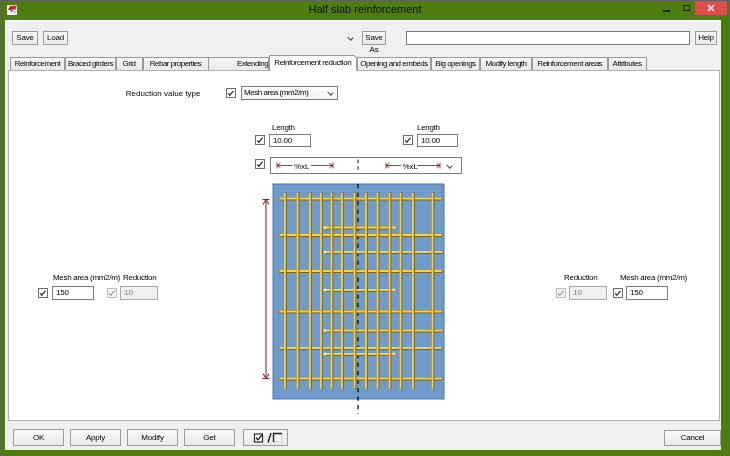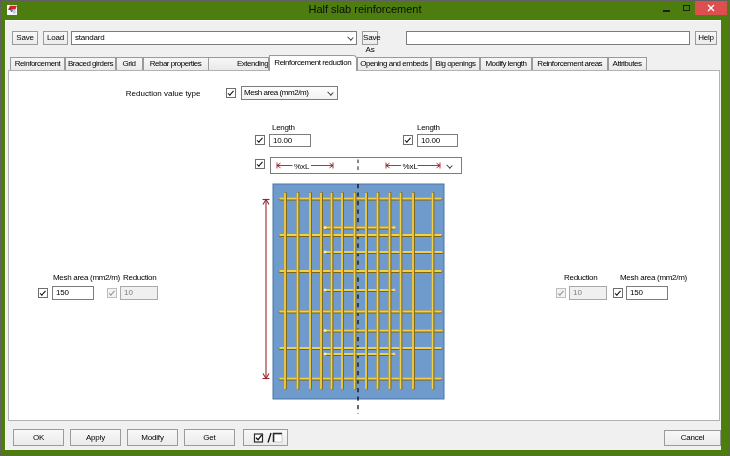--- a/index.html
+++ b/index.html
@@ -38,23 +38,22 @@
   <div class="abs" style="left:682.5px;top:5px;width:7px;height:6px;border:1.3px solid #1c1c1c;box-sizing:border-box;background:transparent;"></div>
   <div class="abs" style="left:695px;top:1px;width:32px;height:14px;background:#dd4f4f;"></div>
   <svg class="abs" style="left:707px;top:4px" width="8" height="8" viewBox="0 0 8 8">
     <path d="M1 1 L7 7 M7 1 L1 7" stroke="#fff" stroke-width="1.4"></path>
   </svg>
 
   <div id="client"></div>
 
   <div class="b" style="left:12px;top:31px;width:26px;height:14px;line-height:12px;">Save</div>
   <div class="b" style="left:43px;top:31px;width:25px;height:14px;line-height:12px;">Load</div>
-  <div class="f" style="left:71px;top:31px;width:286px;height:14px;line-height:12px;">standard</div>
   <div class="chev" style="left:347px;top:34px;"></div>
-  <div class="b" style="left:362px;top:31px;width:16px;height:14px;line-height:12px;">Save As</div>
+  <div class="b" style="left:362px;top:31px;width:24px;height:14px;line-height:12px;">Save As</div>
   <div class="f" style="left:406px;top:31px;width:284px;height:14px;"></div>
   <div class="b" style="left:695px;top:31px;width:22px;height:14px;line-height:12px;">Help</div>
 
   <div id="pane"></div>
   <div class="tab" style="left:10px;width:55px;">Reinforcement</div>
   <div class="tab" style="left:65px;width:51px;">Braced girders</div>
   <div class="tab" style="left:115.5px;width:27px;">Grid</div>
   <div class="tab" style="left:142.5px;width:66px;">Rebar properties</div>
   <div class="tab" style="left:208px;width:61px;padding-left:28px;">Extending rebars</div>
   <div id="atab">Reinforcement reduction</div>

